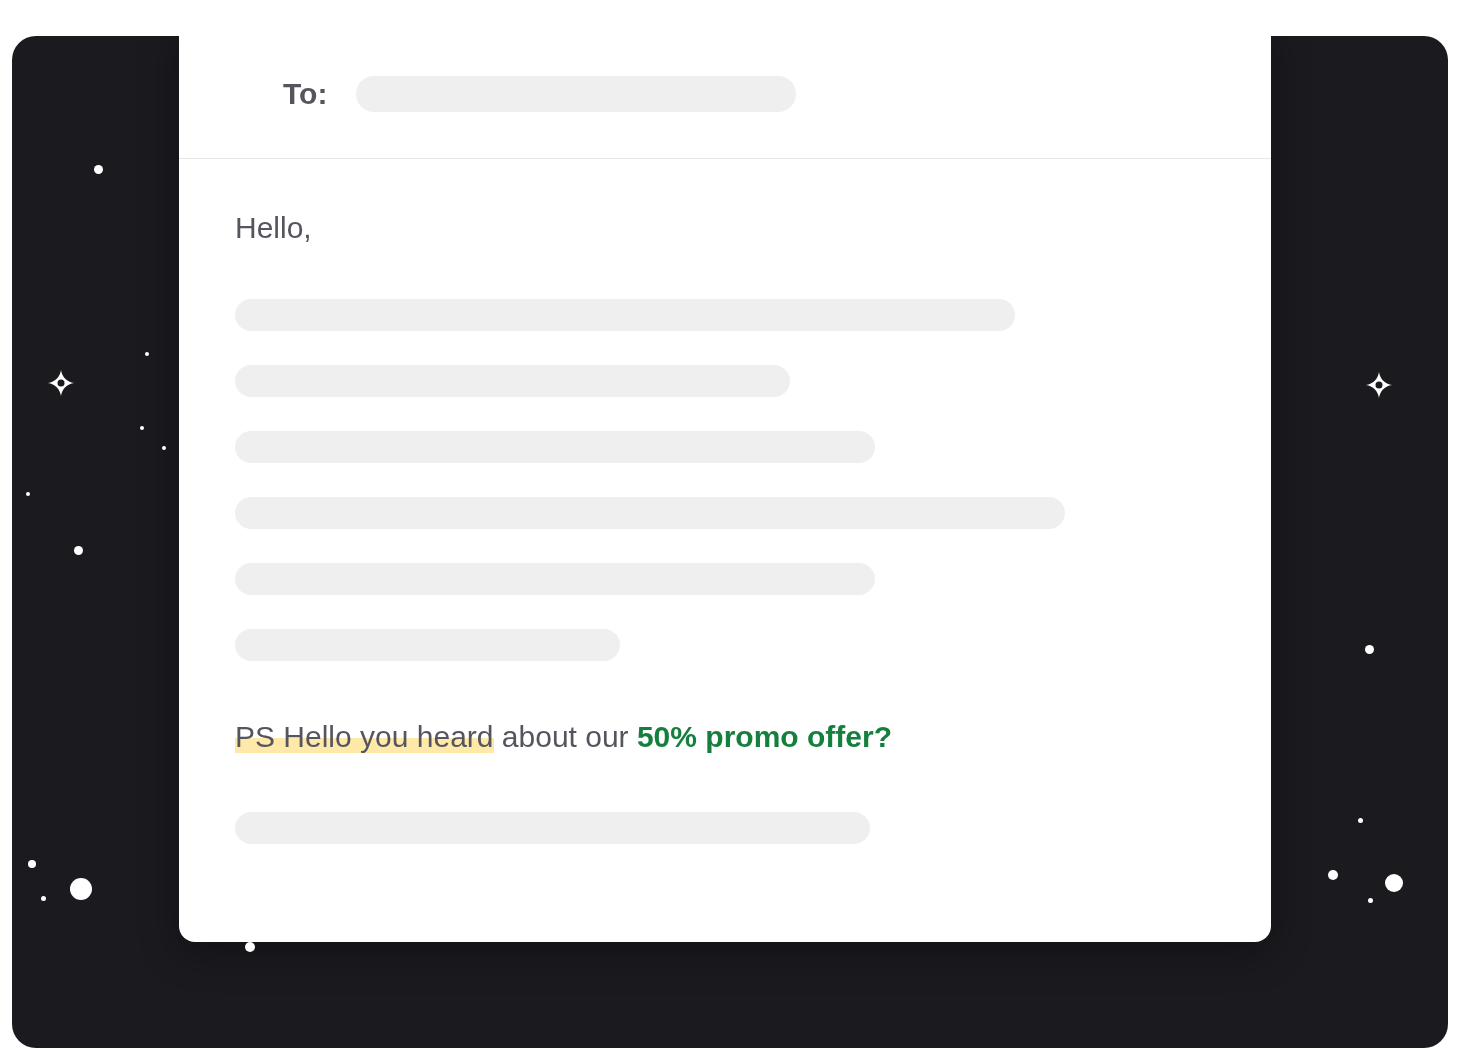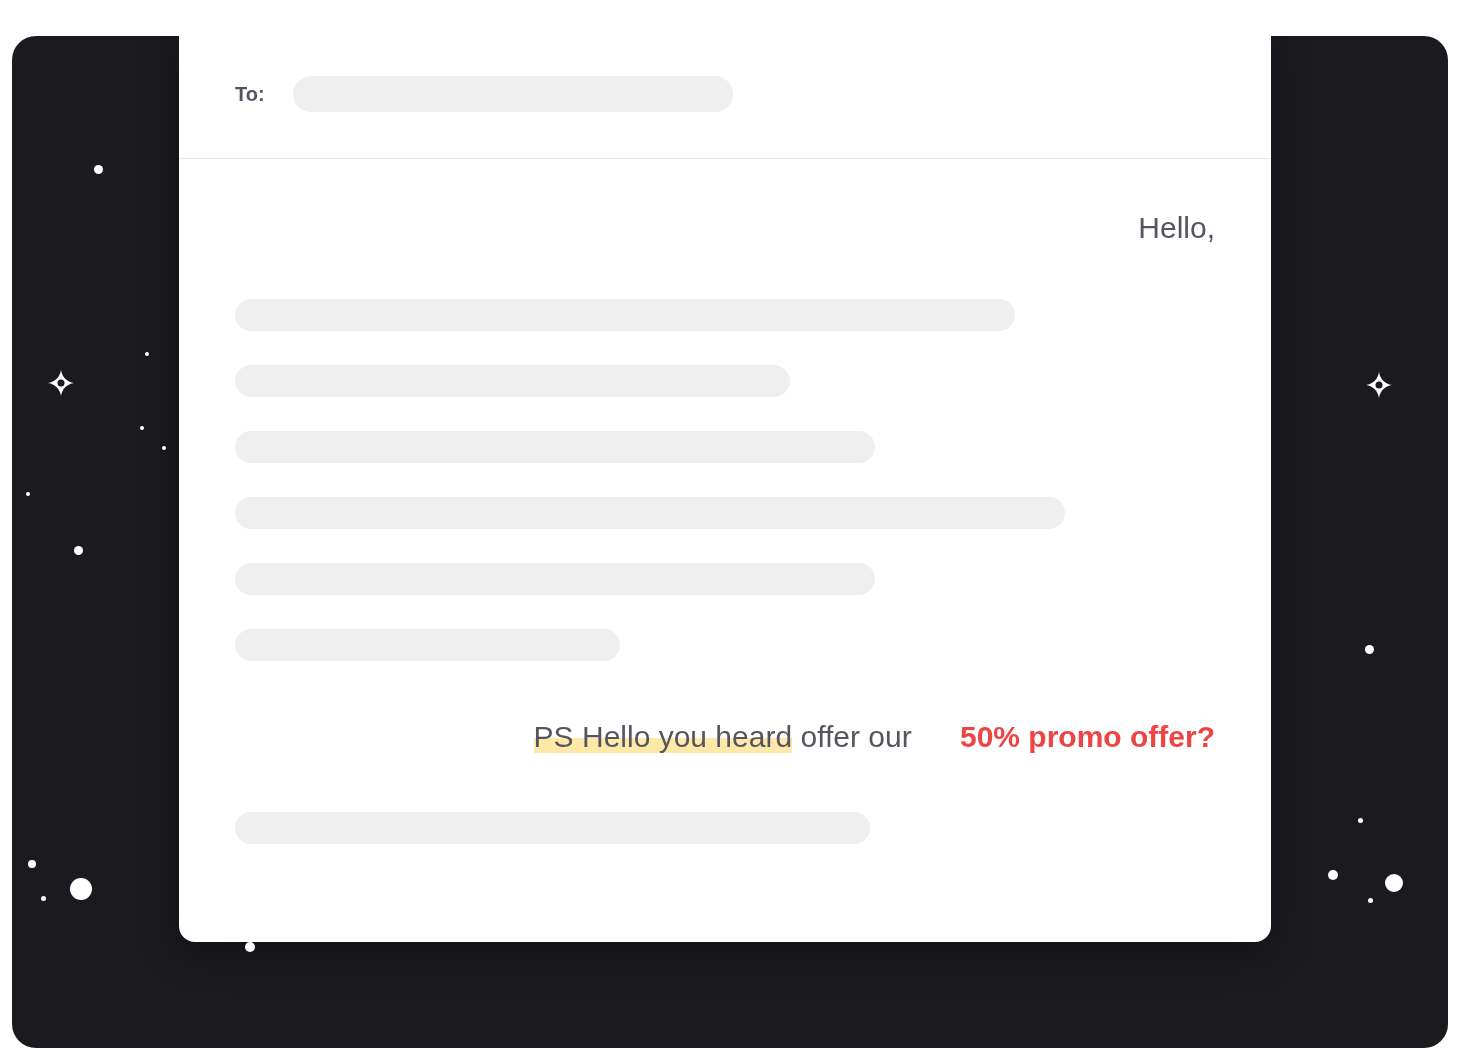--- a/index.html
+++ b/index.html
@@ -47,40 +47,40 @@
       border-radius: 0 0 16px 16px;
       box-shadow: 0 10px 40px rgba(0,0,0,0.3);
     }
     
     .header-row {
       padding: 50px 56px 46px 56px;
       border-bottom: 1px solid #e8e8e8;
     }
     
     .to-label {
-      font-size: 20px;
+      font-size: 30px;
       font-weight: 600;
       color: #555560;
       display: inline-block;
       vertical-align: middle;
+      margin-left: 48px;
     }
     
     .to-placeholder {
       display: inline-block;
       width: 440px;
       height: 36px;
       background: #efefef;
       border-radius: 18px;
       margin-left: 24px;
       vertical-align: middle;
     }
     
     .body-section {
       padding: 52px 56px;
-      text-align: right;
     }
     
     .greeting {
       font-size: 30px;
       font-weight: 500;
       color: #555560;
       margin-bottom: 54px;
     }
     
     .placeholder-line {
@@ -105,22 +105,21 @@
       margin-bottom: 56px;
       line-height: 1.3;
     }
     
     .highlight {
       background: linear-gradient(180deg, transparent 55%, #ffe9a8 55%, #ffe9a8 100%);
     }
     
     .bold {
       font-weight: 700;
-      color: #ef4444;
-      margin-left: 40px;
+      color: #15803d;
     }
   </style>
 </head>
 <body>
 
 <div class="outer-container">
 
   <div class="email-card">
 
     <div class="header-row">
@@ -132,21 +131,21 @@
       <div class="greeting">Hello,</div>
 
       <div class="placeholder-line pl-1"></div>
       <div class="placeholder-line pl-2"></div>
       <div class="placeholder-line pl-3"></div>
       <div class="placeholder-line pl-4"></div>
       <div class="placeholder-line pl-5"></div>
       <div class="placeholder-line pl-6"></div>
 
       <div class="ps-text">
-        <span class="highlight">PS Hello you heard</span><span> offer our </span><span class="bold">50% promo offer?</span>
+        <span class="highlight">PS Hello you heard</span><span> about our </span><span class="bold">50% promo offer?</span>
       </div>
 
       <div class="placeholder-line pl-7"></div>
     </div>
 
   </div>
 
   <div id="stars-container">
       <div class="star" style="top: 129px; left: 82px; width: 9px; height: 9px;"></div>
       <div class="star" style="top: 316px; left: 133px; width: 4px; height: 4px;"></div>

